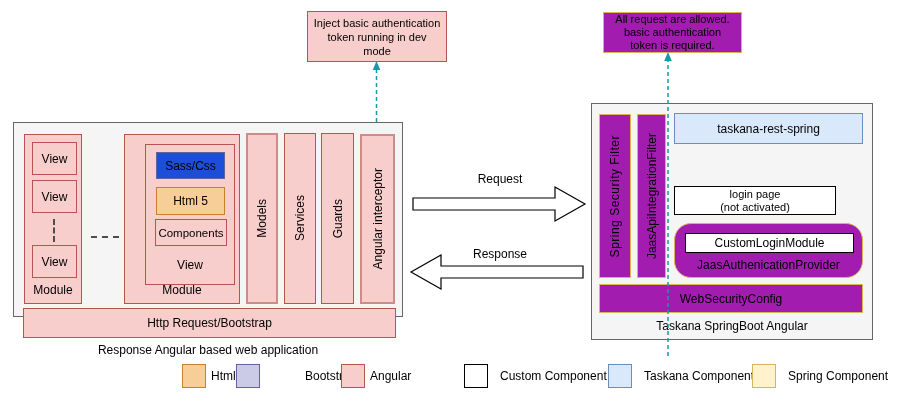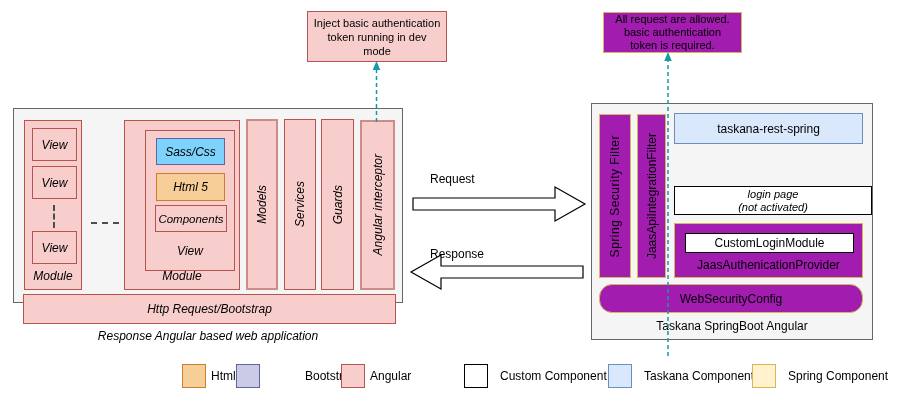--- a/index.html
+++ b/index.html
@@ -12,56 +12,56 @@
   .container{background:#F5F5F5;border:1px solid #666666;z-index:1;}
   .ctitle{position:absolute;left:0;right:0;text-align:center;font-size:12px;color:#000;}
 
   
   .ang{background:#F8CECC;border:1px solid #B85450;}
   .ang-lite{background:#F8CECC;border:2px solid #CC8D89;}
   .spring{background:#a21caf;border:1px solid #D6B656;}
   .taskana{background:#DAE8FC;border:1px solid #6C8EBF;}
   .custom{background:#FFFFFF;border:1px solid #000000;}
   .html5{background:#F7CE98;border:1px solid #C8802D;}
-  .boot{background:#7dd3fc;border:1px solid #63639E;}
+  .boot{background:#1d4ed8;border:1px solid #63639E;}
 
   .cell{display:flex;align-items:center;justify-content:center;text-align:center;z-index:2;}
   .vcell{display:flex;align-items:center;justify-content:center;z-index:2;}
   .vtext{writing-mode:vertical-rl;transform:rotate(180deg);white-space:nowrap;font-size:12px;}
   .multiline{white-space:pre-line;}
 
   .callout{display:flex;align-items:center;justify-content:center;text-align:center;
     font-size:11px;line-height:14px;z-index:3;}
   .callout.right{line-height:13px;}
 
   .dots-v{border-left:2px dashed #4d4d4d;width:0;}
   .dots-h{border-top:2px dashed #4d4d4d;height:0;}
 
-  .arrow-label{position:absolute;font-size:12px;z-index:4;}
+  .arrow-label{position:absolute;text-align:center;font-size:12px;z-index:4;}
   #overlay{position:absolute;left:0;top:0;z-index:5;pointer-events:none;}
 
   
   .legend-item{position:absolute;top:362px;height:27px;display:inline-flex;
     align-items:center;gap:5px;z-index:2;}
   .swatch{width:24px;height:24px;border:1px solid transparent;box-sizing:border-box;display:inline-block;}
   .legend-label{font-size:12px;white-space:nowrap;}
 </style>
 </head>
 <body>
 
 <div id="canvas">
 
   <div class="abs ang callout multiline" style="left:307px;top:11px;width:140px;height:51px;">Inject basic authentication
 token running in dev
 mode</div>
   <div class="abs spring callout right multiline" style="left:603px;top:12px;width:139px;height:41px;">All request are allowed.
 basic authentication
 token is required.</div>
 
-  <div class="abs container" style="left:13px;top:108px;width:390px;height:195px;font-style:italic;">
+  <div class="abs container" style="left:13px;top:122px;width:390px;height:195px;">
 
     <div class="abs ang" style="left:10px;top:11px;width:58px;height:170px;">
       <div class="abs ang cell" style="left:7px;top:7px;width:45px;height:33px;">View</div>
       <div class="abs ang cell" style="left:7px;top:45px;width:45px;height:33px;">View</div>
       <div class="abs dots-v" style="left:28px;top:84px;height:23px;"></div>
       <div class="abs ang cell" style="left:7px;top:110px;width:45px;height:33px;">View</div>
       <div class="ctitle" style="top:148px;">Module</div>
     </div>
 
     <div class="abs dots-h" style="left:77px;top:113px;width:28px;"></div>
@@ -100,29 +100,29 @@
 
     <div class="abs spring vcell" style="left:7px;top:10px;width:32px;height:164px;">
       <span class="vtext" style="letter-spacing:0.5px;">Spring Security Filter</span>
     </div>
     <div class="abs spring vcell" style="left:45px;top:10px;width:29px;height:164px;">
       <span class="vtext">JaasApiIntegrationFilter</span>
     </div>
 
     <div class="abs taskana cell" style="left:82px;top:9px;width:189px;height:31px;">taskana-rest-spring</div>
 
-    <div class="abs custom cell multiline" style="left:82px;top:82px;width:198px;height:29px;font-size:11px;line-height:13px;font-style:italic;">login page
+    <div class="abs custom cell multiline" style="left:82px;top:82px;width:162px;height:29px;font-size:11px;line-height:13px;">login page
 (not activated)</div>
 
-    <div class="abs spring" style="left:82px;top:119px;width:189px;height:55px;">
+    <div class="abs spring" style="left:82px;top:119px;width:189px;height:55px;border-radius:17px;">
       <div class="abs custom cell" style="left:10px;top:9px;width:169px;height:20px;">CustomLoginModule</div>
       <div class="ctitle" style="top:34px;">JaasAuthenicationProvider</div>
     </div>
 
-    <div class="abs spring cell" style="left:7px;top:180px;width:264px;height:29px;border-radius:13px;">WebSecurityConfig</div>
+    <div class="abs spring cell" style="left:7px;top:180px;width:264px;height:29px;">WebSecurityConfig</div>
 
     <div class="ctitle" style="top:215px;">Taskana SpringBoot Angular</div>
   </div>
 
   <div class="legend-item" style="left:182px;">
     <span class="swatch" style="background: rgb(247, 206, 152); border-color: rgb(200, 128, 45);"></span>
     <span class="legend-label">Html 5</span>
   </div>
   <div class="legend-item" style="left:236px;gap:45px;">
     <span class="swatch" style="background: rgb(203, 203, 232); border-color: rgb(99, 99, 158);"></span>

